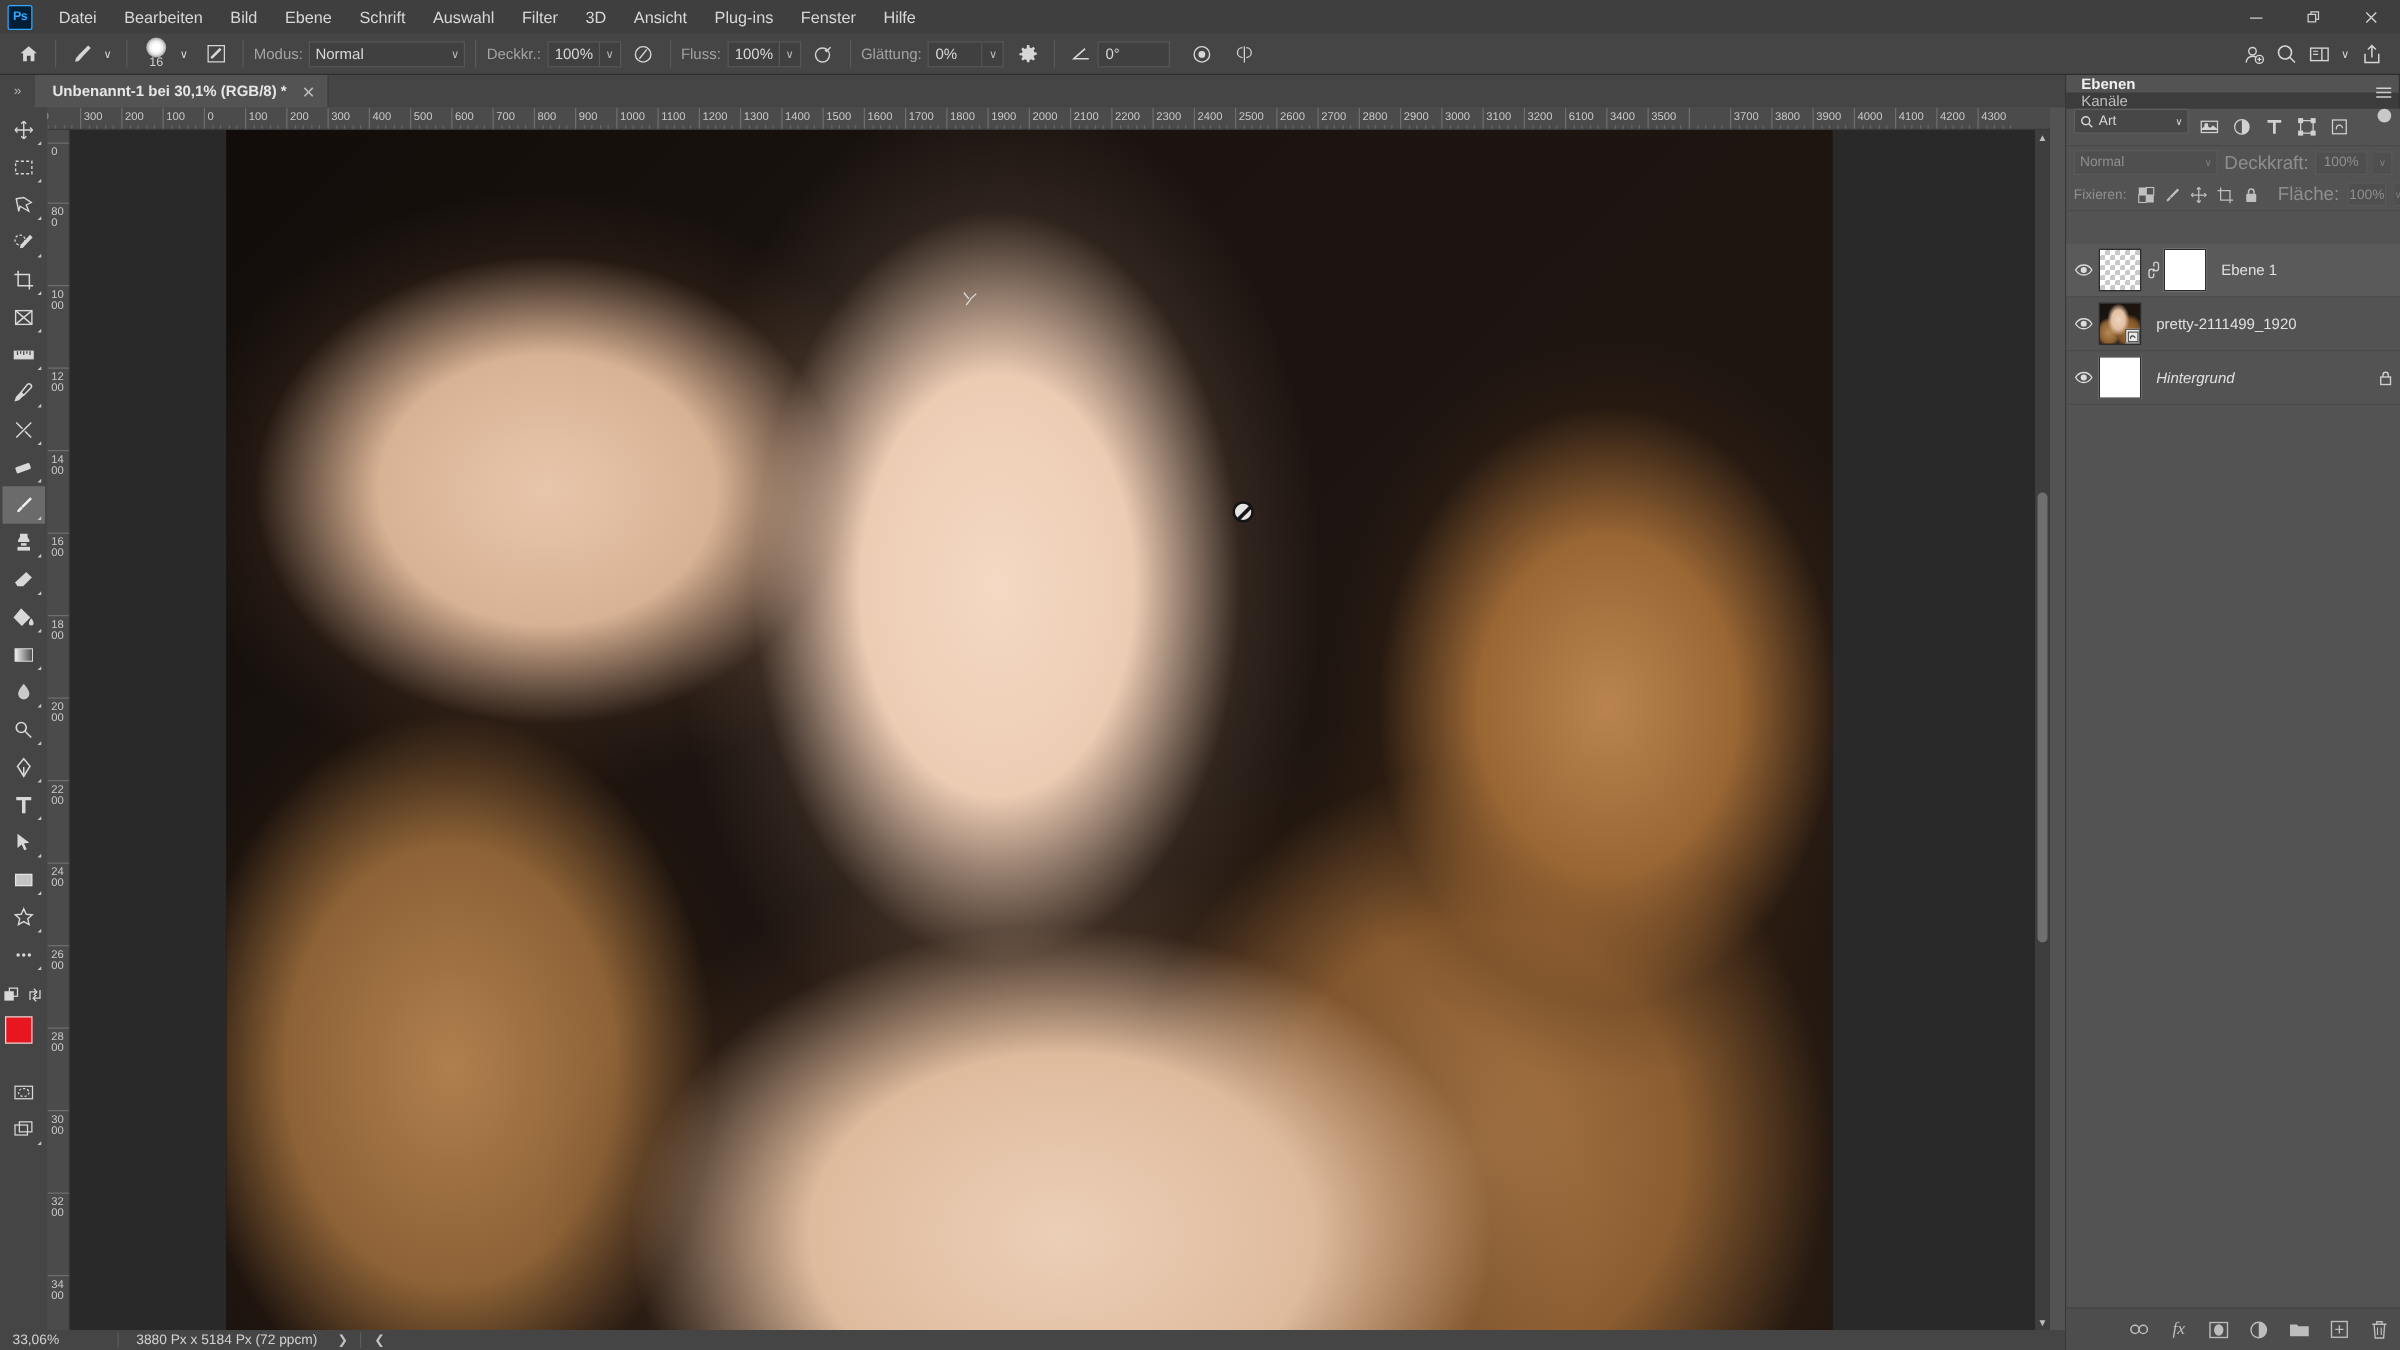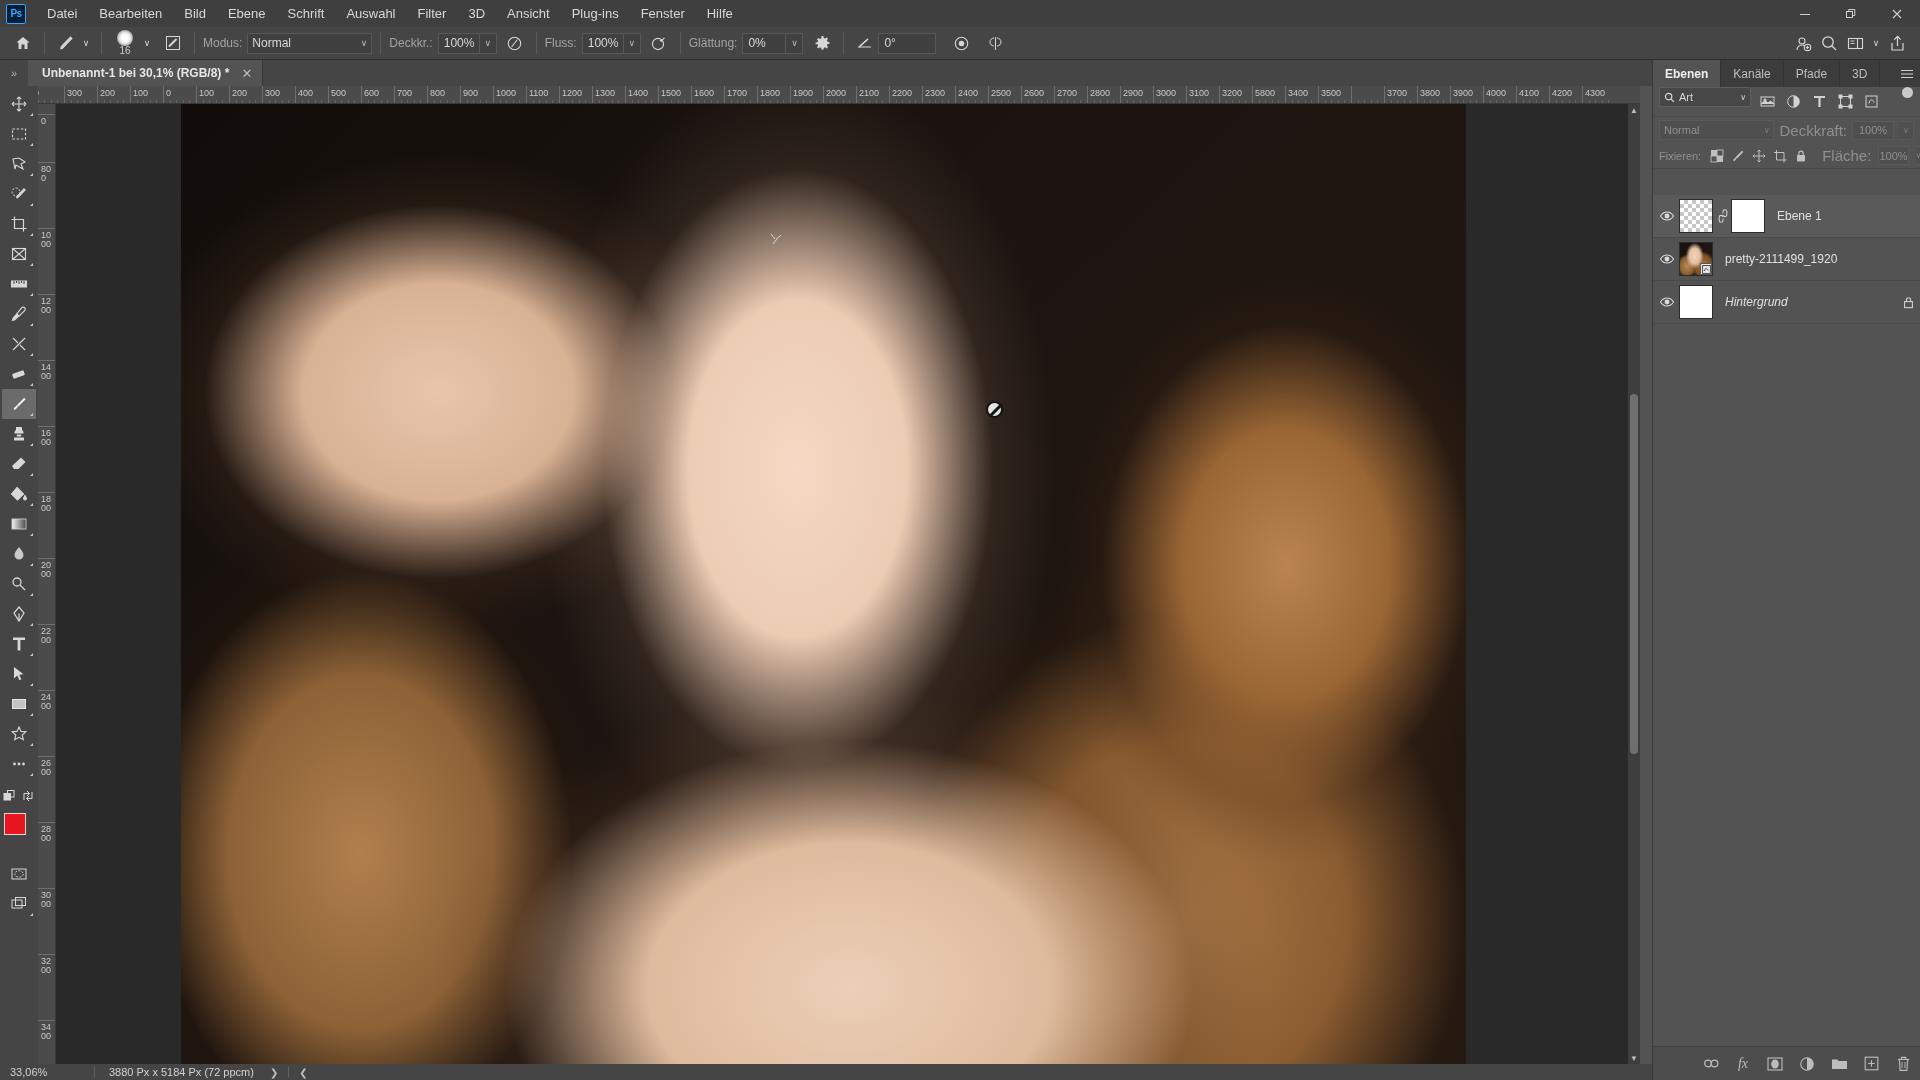--- a/index.html
+++ b/index.html
@@ -213,20 +213,21 @@
   .st-arrow { padding: 0 6px; color: #c0c0c0; font-size: 10px; }
 
   
   .rightpanel {
     position: absolute; left: 1652px; top: 60px; width: 268px; height: 1020px;
     background: #454545; border-left: 1px solid #383838;
   }
   .panel-tabs {
     height: 27px; background: #3c3c3c; display: flex; align-items: stretch;
     position: relative;
+    flex-direction: column;
   }
   .ptab {
     padding: 0 12px; display: flex; align-items: center;
     font-size: 12px; color: #bdbdbd; border-right: 1px solid #333;
   }
   .ptab.active { background: #535353; color: #f0f0f0; font-weight: bold; }
   .ptab-menu {
     position: absolute; right: 6px; top: 0; height: 27px;
     display: flex; align-items: center; color: #cfcfcf; font-size: 13px;
   }
@@ -916,21 +917,21 @@
       <div class="rh-tick minor" style="left: 1161.2px;"></div>
       <div class="rh-tick minor" style="left: 1167.8px;"></div>
       <div class="rh-tick minor" style="left: 1174.4px;"></div>
       <div class="rh-tick" style="left: 1181px;"></div>
       <div class="rh-num" style="left: 1181px;">3200</div>
       <div class="rh-tick minor" style="left: 1187.6px;"></div>
       <div class="rh-tick minor" style="left: 1194.2px;"></div>
       <div class="rh-tick minor" style="left: 1200.8px;"></div>
       <div class="rh-tick minor" style="left: 1207.4px;"></div>
       <div class="rh-tick" style="left: 1214px;"></div>
-      <div class="rh-num" style="left: 1214px;">5800</div>
+      <div class="rh-num" style="left: 1214px;">6100</div>
       <div class="rh-tick minor" style="left: 1220.6px;"></div>
       <div class="rh-tick minor" style="left: 1227.2px;"></div>
       <div class="rh-tick minor" style="left: 1233.8px;"></div>
       <div class="rh-tick minor" style="left: 1240.4px;"></div>
       <div class="rh-tick" style="left: 1247px;"></div>
       <div class="rh-num" style="left: 1247px;">3400</div>
       <div class="rh-tick minor" style="left: 1253.6px;"></div>
       <div class="rh-tick minor" style="left: 1260.2px;"></div>
       <div class="rh-tick minor" style="left: 1266.8px;"></div>
       <div class="rh-tick minor" style="left: 1273.4px;"></div>

